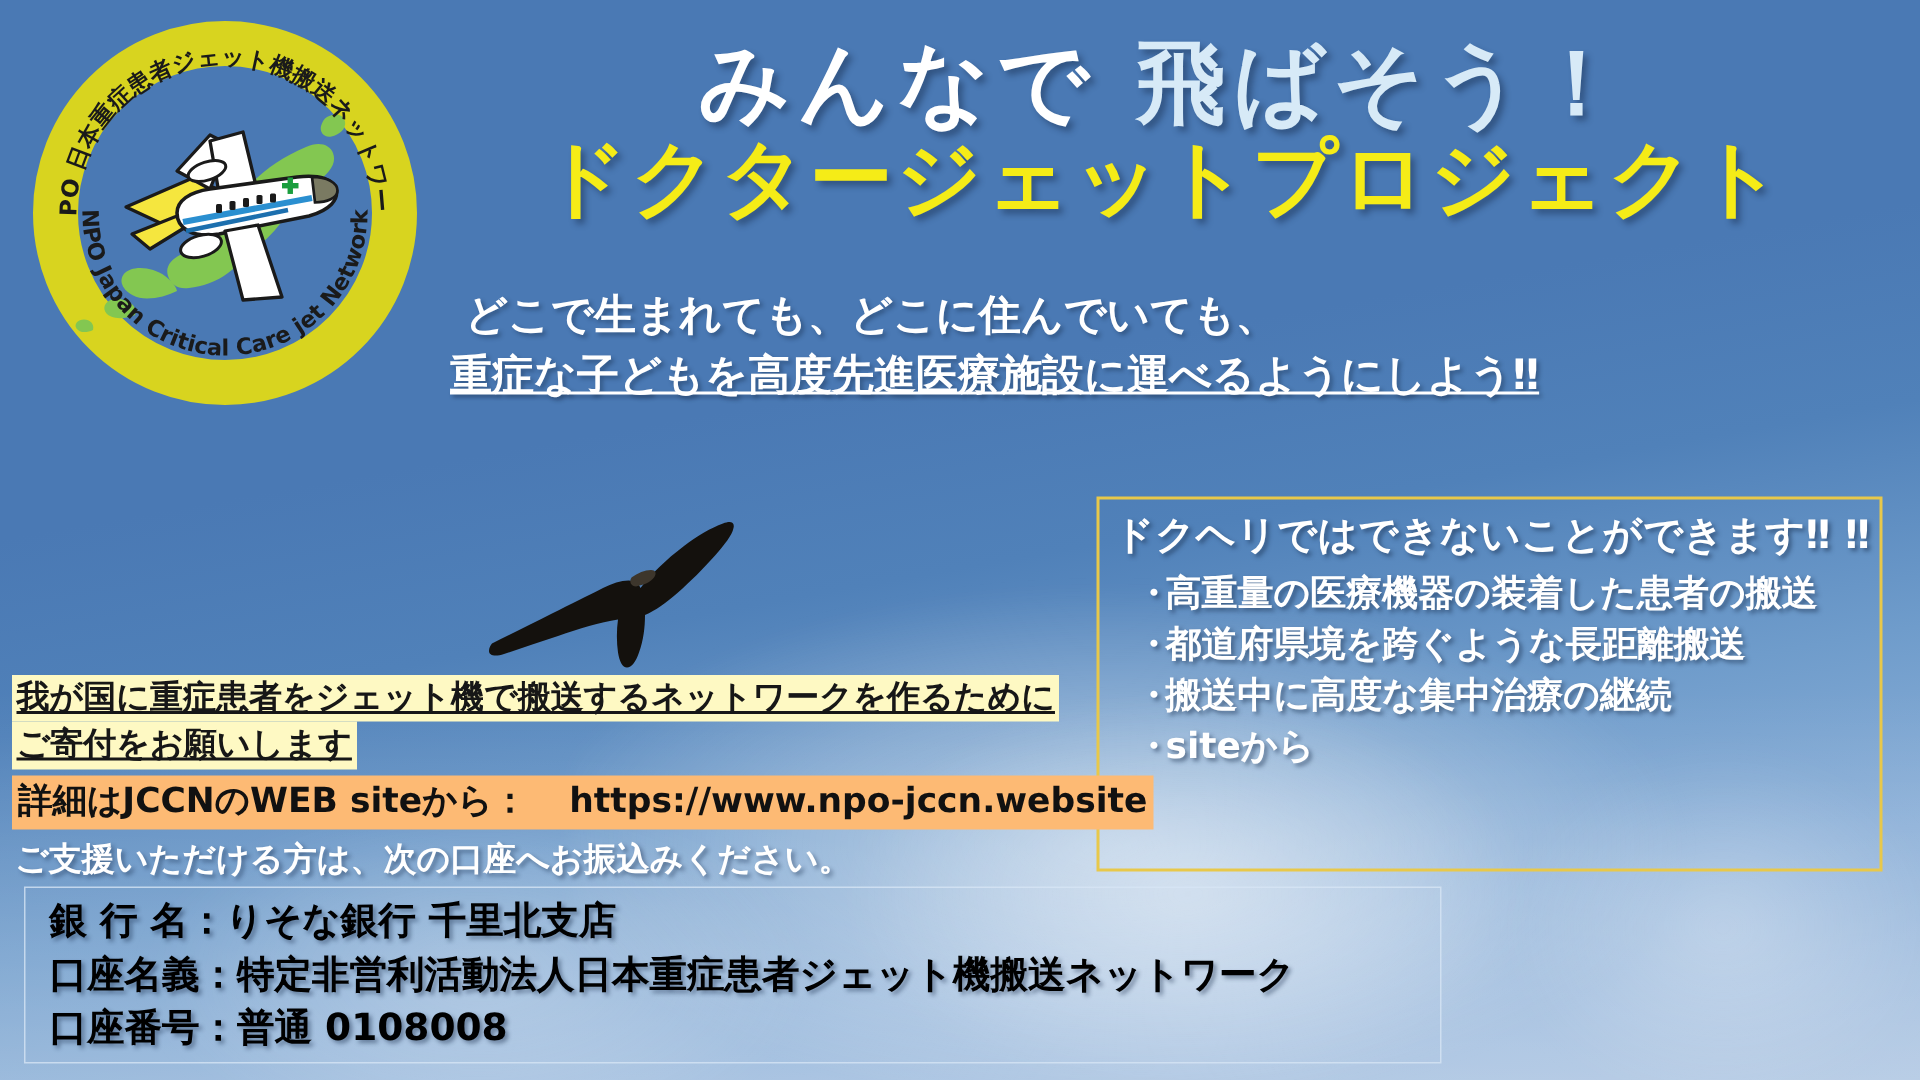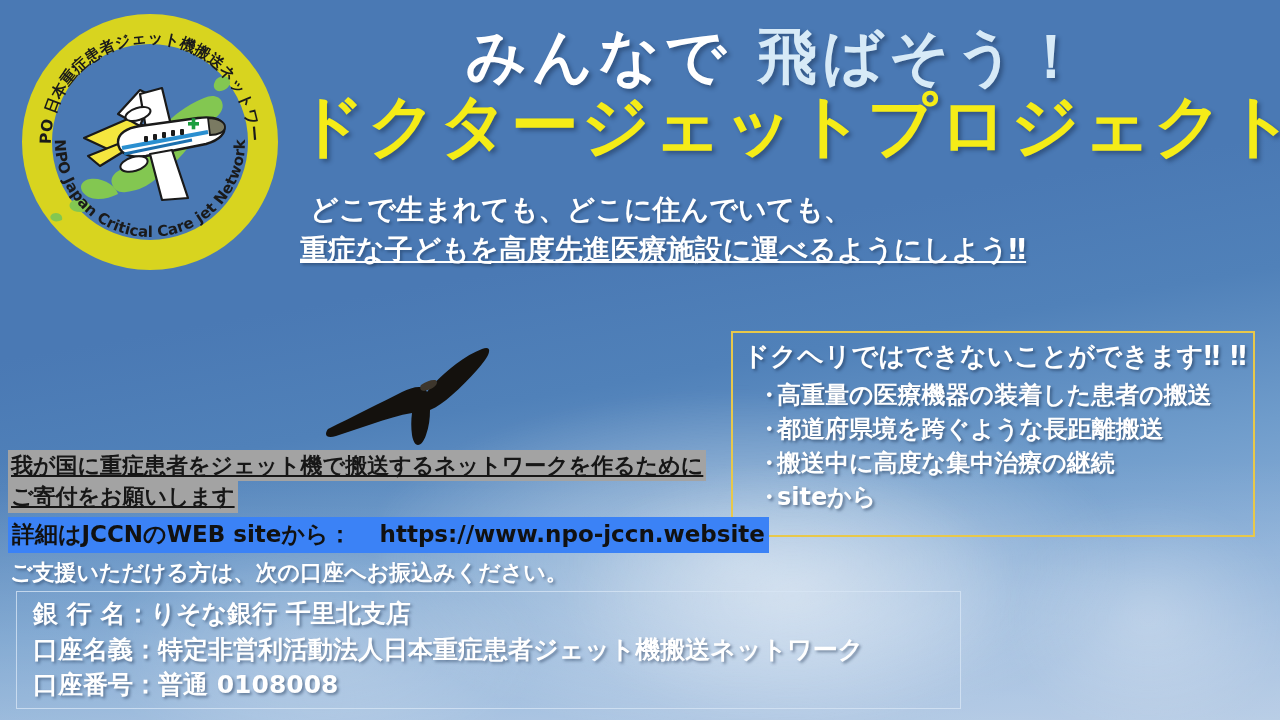--- a/index.html
+++ b/index.html
@@ -106,21 +106,21 @@
     letter-spacing: 5px;
     color: #ffffff;
     text-shadow: 3px 3px 4px rgba(20,40,70,0.45);
     white-space: nowrap;
   }
   .headline .line1 .accent {
     color: #d7eaf7;
   }
   .headline .line2 {
     margin-top: 6px;
-    font-size: 68px;
+    font-size: 56px;
     font-weight: 700;
     letter-spacing: 2px;
     color: #f5ec17;
     text-shadow: 3px 3px 4px rgba(20,40,70,0.45);
     white-space: nowrap;
   }
 
   
   .subtitle {
     position: absolute;
@@ -132,21 +132,21 @@
     line-height: 1.42;
     text-shadow: 2px 2px 3px rgba(20,40,70,0.42);
   }
   .subtitle .s1 { display:block; text-align: left; padding-left: 10px; }
   .subtitle .s2 { display:block; text-align: left; text-decoration: underline; }
 
   
   .benefits {
     position: absolute;
     left: 731px; top: 331px;
-    width: 524px; height: 206px;
+    width: 524px; height: 250px;
     border: 2px solid #e8c84a;
     box-sizing: border-box;
     padding: 6px 8px 0 10px;
   }
   .benefits .b-title {
     color: #ffffff;
     font-size: 26px;
     font-weight: 700;
     letter-spacing: 0.5px;
     text-shadow: 2px 2px 3px rgba(20,40,70,0.5);
@@ -171,37 +171,37 @@
   }
 
   
   .appeal {
     position: absolute;
     left: 8px; top: 450px;
     width: 700px;
   }
   .appeal-line {
     display: inline-block;
-    background: #a3a3a3;
+    background: #fef9c3;
     color: #171717;
     font-size: 22px;
     font-weight: 700;
     line-height: 1.34;
     padding: 1px 3px 1px 3px;
     text-decoration: underline;
     text-underline-offset: 2px;
     white-space: nowrap;
   }
   .appeal-line.l2 { margin-top: 0; }
 
   .weblink {
     position: absolute;
     left: 8px; top: 517px;
     display: inline-block;
-    background: #3b82f6;
+    background: #fdba74;
     color: #111111;
     font-size: 23px;
     font-weight: 700;
     line-height: 1.38;
     padding: 2px 4px;
     white-space: nowrap;
   }
   .weblink .wl-url {
     padding-left: 28px;
     font-family: "DejaVu Sans", "Liberation Sans", sans-serif;
@@ -220,21 +220,21 @@
   
   .bankbox {
     position: absolute;
     left: 16px; top: 591px;
     width: 945px; height: 118px;
     border: 1px solid rgba(215,230,245,0.78);
     box-sizing: border-box;
     padding: 4px 0 0 16px;
   }
   .bankbox .brow {
-    color: #ffffff;
+    color: #000000;
     font-size: 25px;
     font-weight: 700;
     line-height: 1.42;
     text-shadow: 2px 2px 3px rgba(20,40,70,0.45);
     white-space: nowrap;
   }
 </style>
 </head>
 <body>
 

